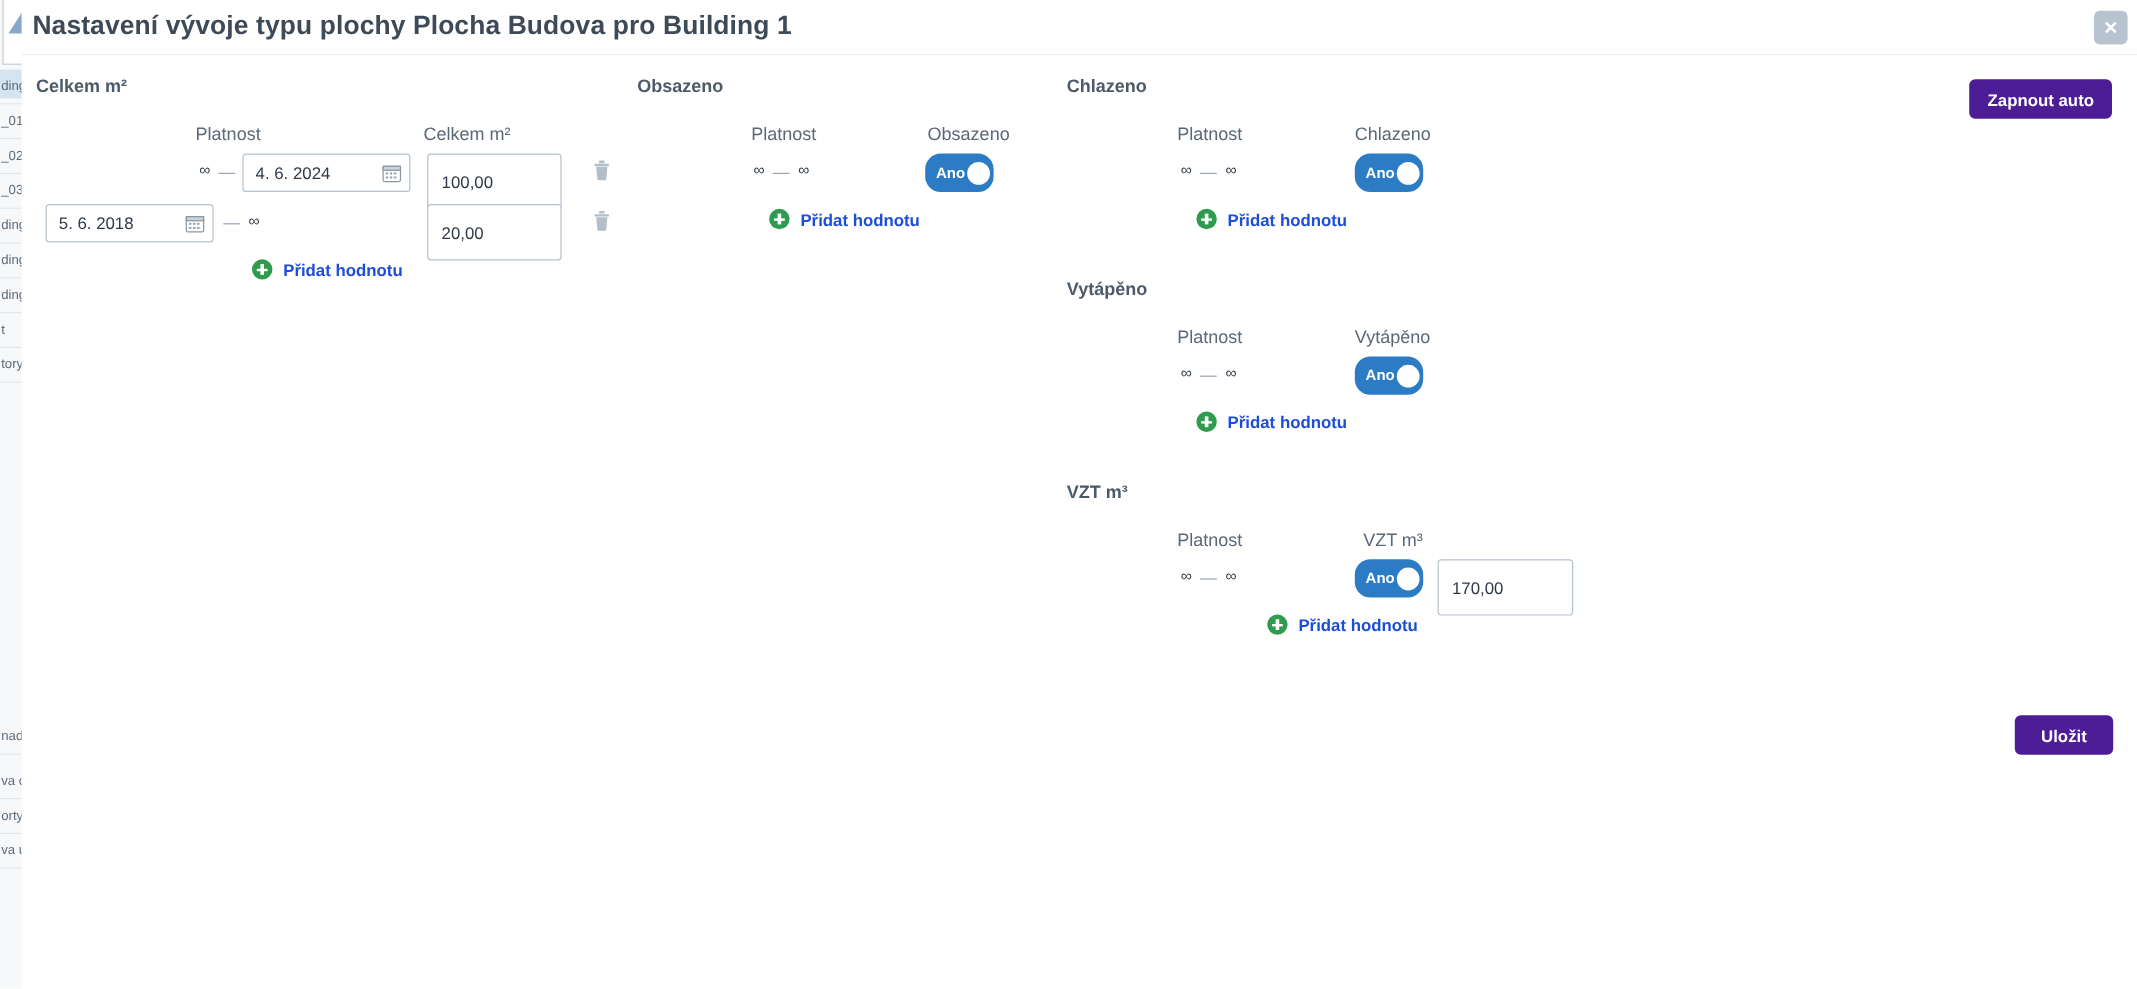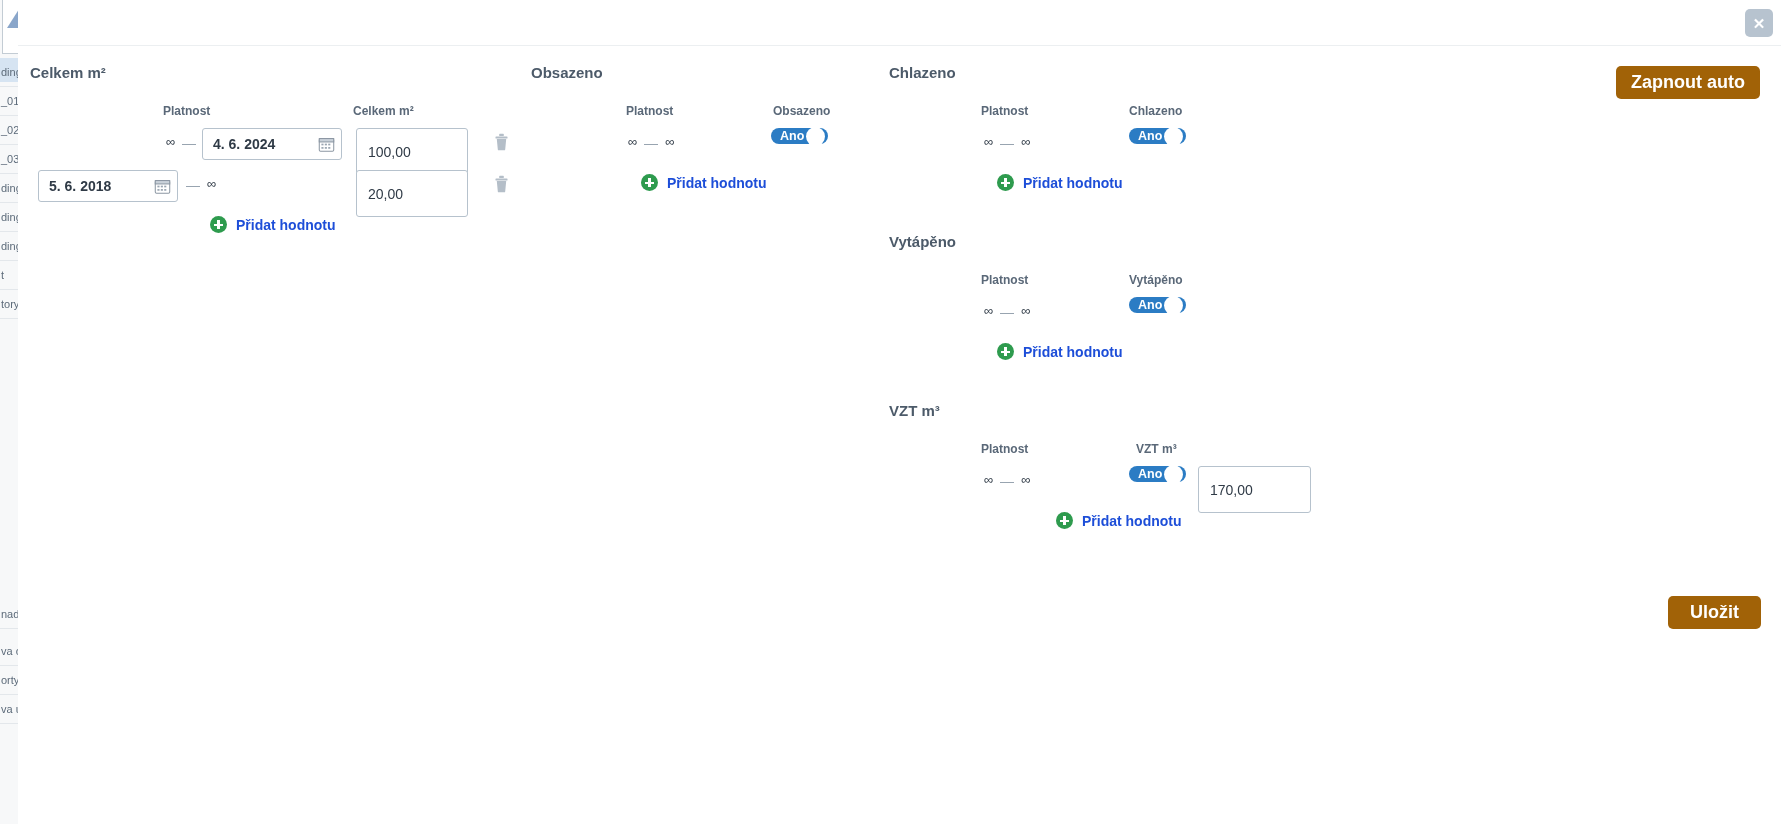--- a/index.html
+++ b/index.html
@@ -106,22 +106,22 @@
 
   .section-title {
     position: absolute;
     font-size: 15px;
     font-weight: bold;
     color: #4c5a69;
     white-space: nowrap;
   }
   .col-head {
     position: absolute;
-    font-size: 12px;
-    font-weight: bold;
+    font-size: 15px;
+    font-weight: normal;
     color: #5a6878;
     white-space: nowrap;
   }
 
   
   .range-inf {
     position: absolute;
     display: flex;
     align-items: center;
     gap: 7px;
@@ -146,21 +146,20 @@
     background: #ffffff;
     display: flex;
     align-items: center;
     padding: 0 6px 0 10px;
   }
   .date-field .date-text {
     flex: 1;
     font-size: 14px;
     color: #2f3a46;
     white-space: nowrap;
-    font-weight: bold;
   }
   .cal-icon {
     width: 17px; height: 17px;
     flex: none;
     display: block;
   }
 
   
   .num-field {
     position: absolute;
@@ -215,21 +214,21 @@
   }
   .add-link .add-text {
     font-size: 14px;
     font-weight: bold;
     color: #1d4ed8;
   }
 
   
   .toggle {
     position: absolute;
-    width: 57px; height: 16px;
+    width: 57px; height: 32px;
     border-radius: 13px;
     background: #2b7cc4;
     border: none;
     padding: 0;
     cursor: pointer;
     display: flex;
     align-items: center;
   }
   .toggle .toggle-label {
     position: absolute;
@@ -242,25 +241,25 @@
     position: absolute;
     right: 3px;
     width: 19px; height: 19px;
     border-radius: 50%;
     background: #ffffff;
   }
 
   
   .btn-primary {
     position: absolute;
-    background: #a16207;
+    background: #4c1d95;
     color: #ffffff;
     border: none;
     border-radius: 5px;
-    font-size: 18px;
+    font-size: 14px;
     font-weight: bold;
     font-family: "Liberation Sans", sans-serif;
     cursor: pointer;
     white-space: nowrap;
   }
   #zapnout-auto-button {
     right: 21px; top: 20px;
     height: 33px;
     padding: 0 15px;
   }
@@ -288,20 +287,21 @@
   <div class="bg-row" style="top:290px">tory</div>
   <div class="bg-row" style="top:600px">nadr</div>
   <div class="bg-row" style="top:637px">va o</div>
   <div class="bg-row" style="top:666px">orty</div>
   <div class="bg-row" style="top:695px">va u</div>
 </div>
 
 <div id="modal">
 
   <div id="modal-header">
+    <div id="modal-title">Nastavení vývoje typu plochy Plocha Budova pro Building 1</div>
     <button id="close-button">
       <span class="x">✕</span>
     </button>
   </div>
 
   <div id="modal-body">
 
     <button class="btn-primary" id="zapnout-auto-button">Zapnout auto</button>
 
     <div class="section-title" style="left:12px; top:18px">Celkem m²</div>

